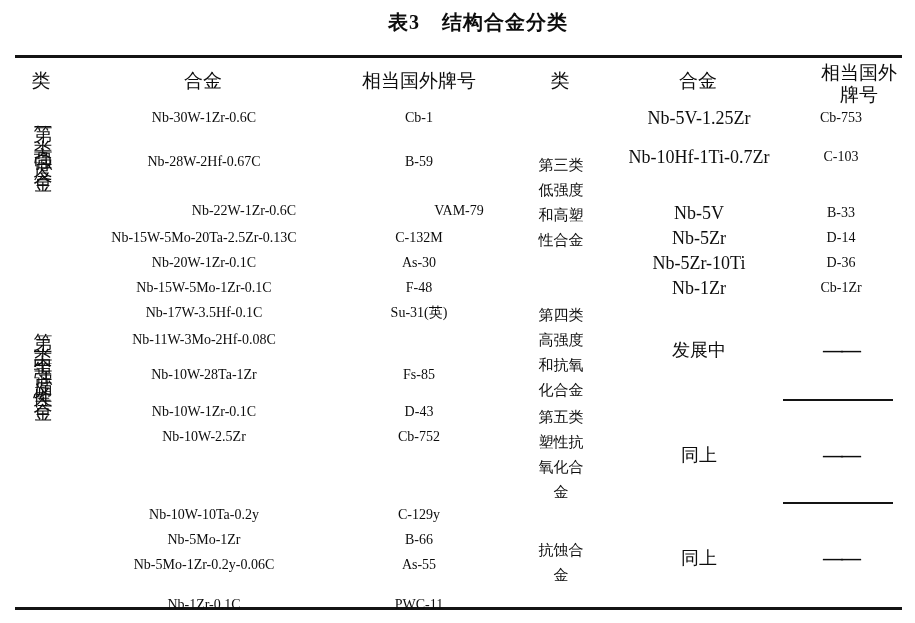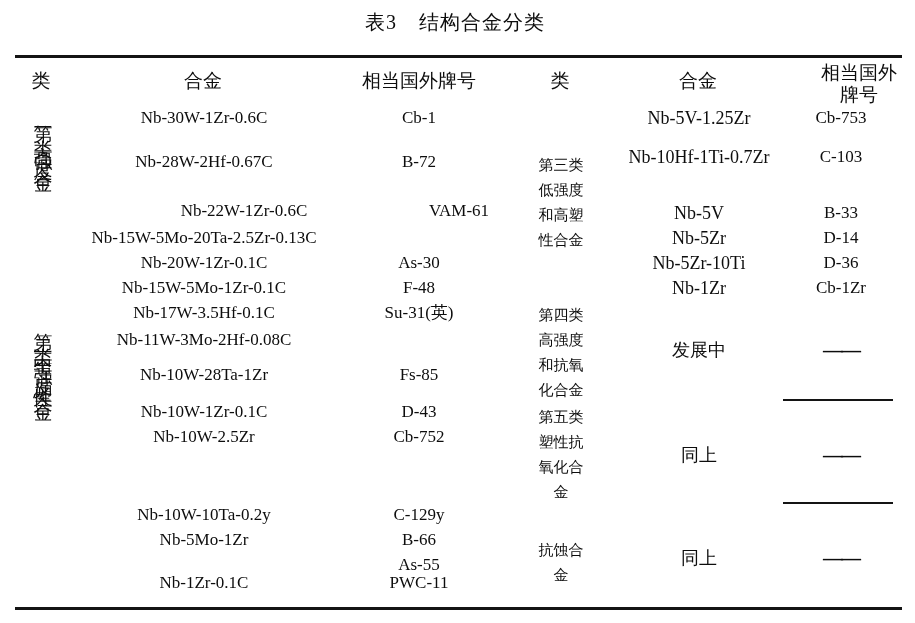--- a/index.html
+++ b/index.html
@@ -2,40 +2,40 @@
 <html><head>
 <meta charset="utf-8">
 <style>
   html,body{margin:0;padding:0;background:#ffffff;}
   #page{
     position:relative; width:915px; height:623px; background:#ffffff;
     font-family:"Liberation Serif","DejaVu Serif",serif;
     color:#0d0d0d; overflow:hidden;
   }
   
-  #title{position:absolute; top:9px; left:365px; white-space:nowrap;
-         font-weight:normal; font-size:20px; letter-spacing:1px;}
+  #title{position:absolute; top:9px; left:388px; white-space:nowrap;
+         font-weight:bold; font-size:20px; letter-spacing:1px;}
   #title .gap{display:inline-block; width:22px;}
   
   .rule{position:absolute; left:15px; width:887px; height:3px; background:#141414;}
   .rule.top{top:55px;}
   .rule.bottom{top:607px;}
   
   .hcell{position:absolute; top:70px; text-align:center; font-size:19px; line-height:22px;}
   .hcell.two{top:62px; white-space:pre-line;}
   
   .vlabel{position:absolute; left:30px; width:26px;
           writing-mode:vertical-rl; text-orientation:upright;
           font-size:19px; letter-spacing:7px; line-height:26px;}
   
   .cblock{position:absolute; left:529px; width:64px; text-align:center;
           font-size:15px; line-height:25px; white-space:pre-line;}
   
   .row{position:absolute; left:0; width:915px; height:22px; line-height:22px;}
-  .cell{position:absolute; text-align:center; font-size:17px; white-space:nowrap;}
+  .cell{position:absolute; text-align:center; font-size:14px; white-space:nowrap;}
   .alloy-l{left:68px;  width:272px;}
   .foreign-l{left:338px; width:162px;}
   .alloy-r{left:608px; width:182px; font-size:18px;}
   .foreign-r{left:763px; width:156px;}
   .dash{font-size:20px; letter-spacing:-2px; font-weight:bold;}
   
   .sep{position:absolute; left:783px; width:110px; height:2px; background:#141414;}
 </style>
 </head>
 <body>
@@ -77,28 +77,29 @@
 
   <div class="sep" style="top:399px;"></div>
   <div class="sep" style="top:502px;"></div>
 
   <div class="row" style="top: 107px;">
       <span class="cell alloy-l">Nb-30W-1Zr-0.6C</span>
       <span class="cell foreign-l">Cb-1</span>
     </div>
     <div class="row" style="top: 151px;">
       <span class="cell alloy-l">Nb-28W-2Hf-0.67C</span>
-      <span class="cell foreign-l">B-72</span>
+      <span class="cell foreign-l">B-59</span>
     </div>
     <div class="row" style="top: 200px; margin-left: 40px;">
       <span class="cell alloy-l">Nb-22W-1Zr-0.6C</span>
-      <span class="cell foreign-l">VAM-61</span>
+      <span class="cell foreign-l">VAM-79</span>
     </div>
     <div class="row" style="top: 227px;">
       <span class="cell alloy-l">Nb-15W-5Mo-20Ta-2.5Zr-0.13C</span>
+      <span class="cell foreign-l">C-132M</span>
     </div>
     <div class="row" style="top: 252px;">
       <span class="cell alloy-l">Nb-20W-1Zr-0.1C</span>
       <span class="cell foreign-l">As-30</span>
     </div>
     <div class="row" style="top: 277px;">
       <span class="cell alloy-l">Nb-15W-5Mo-1Zr-0.1C</span>
       <span class="cell foreign-l">F-48</span>
     </div>
     <div class="row" style="top: 302px;">
@@ -122,23 +123,24 @@
     </div>
     <div class="row" style="top: 504px;">
       <span class="cell alloy-l">Nb-10W-10Ta-0.2y</span>
       <span class="cell foreign-l">C-129y</span>
     </div>
     <div class="row" style="top: 529px;">
       <span class="cell alloy-l">Nb-5Mo-1Zr</span>
       <span class="cell foreign-l">B-66</span>
     </div>
     <div class="row" style="top: 554px;">
+      <span class="cell alloy-l">Nb-5Mo-1Zr-0.2y-0.06C</span>
       <span class="cell foreign-l">As-55</span>
     </div>
-    <div class="row" style="top: 572px;">
+    <div class="row" style="top: 594px;">
       <span class="cell alloy-l">Nb-1Zr-0.1C</span>
       <span class="cell foreign-l">PWC-11</span>
     </div>
 
   <div class="row" style="top: 107px;">
       <span class="cell alloy-r">Nb-5V-1.25Zr</span>
       <span class="cell foreign-r">Cb-753</span>
     </div>
     <div class="row" style="top: 146px;">
       <span class="cell alloy-r">Nb-10Hf-1Ti-0.7Zr</span>

